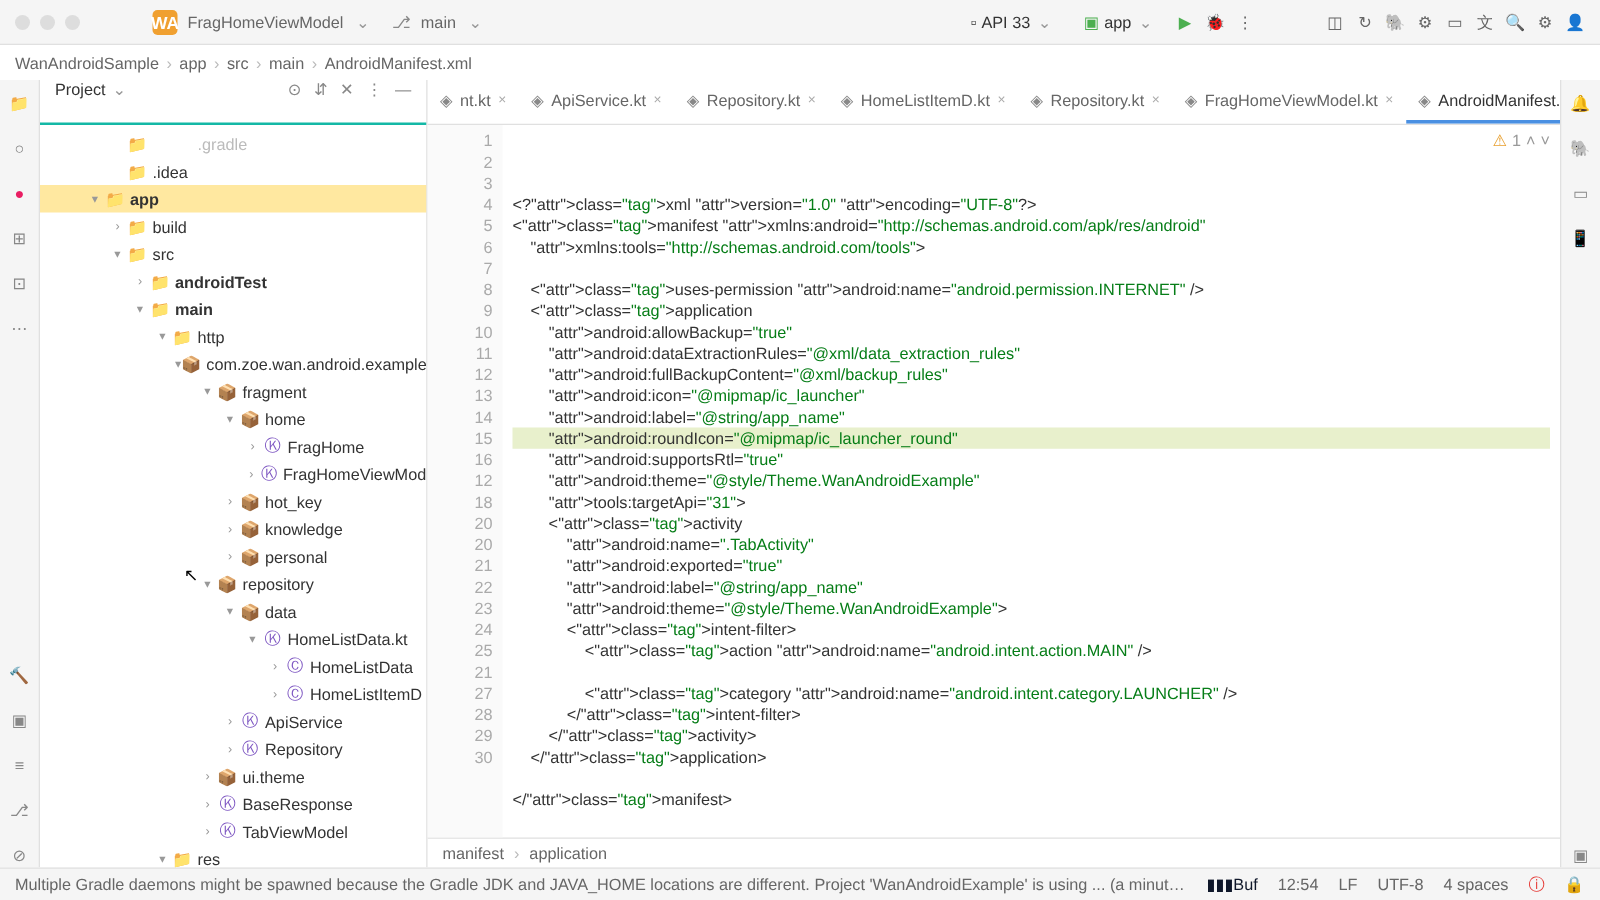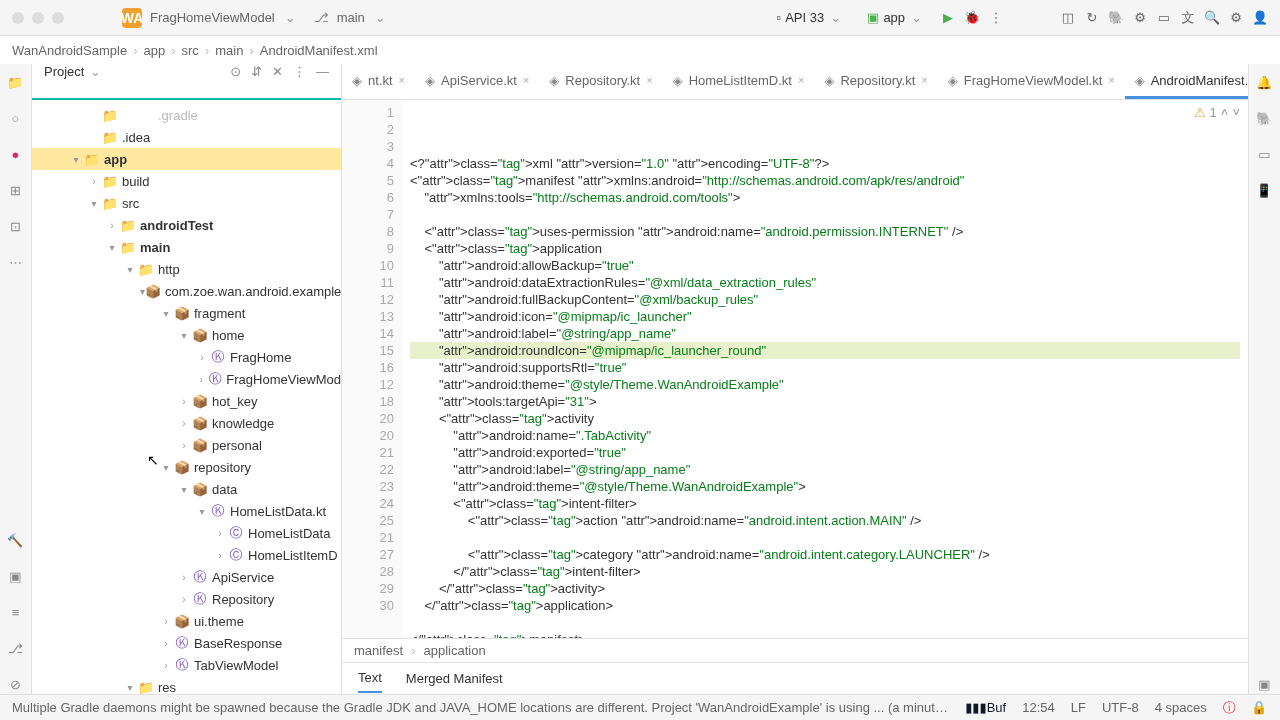--- a/index.html
+++ b/index.html
@@ -351,24 +351,20 @@
           <span>˄</span>
           <span>˅</span>
         </div>
       <div>&lt;?<span <span="" class="&lt;span">"attr"</span>&gt;class=<span class="val">"tag"</span>&gt;xml <span class="&lt;span">"attr"</span>&gt;version=<span class="val">"1.0"</span> <span class="&lt;span">"attr"</span>&gt;encoding=<span class="val">"UTF-8"</span>?&gt;</div><div>&lt;<span <span="" class="&lt;span">"attr"</span>&gt;class=<span class="val">"tag"</span>&gt;manifest <span class="&lt;span">"attr"</span>&gt;xmlns:android=<span class="val">"http://schemas.android.com/apk/res/android"</span></div><div>    <span class="&lt;span">"attr"</span>&gt;xmlns:tools=<span class="val">"http://schemas.android.com/tools"</span>&gt;</div><div>&nbsp;</div><div>    &lt;<span <span="" class="&lt;span">"attr"</span>&gt;class=<span class="val">"tag"</span>&gt;uses-permission <span class="&lt;span">"attr"</span>&gt;android:name=<span class="val">"android.permission.INTERNET"</span> /&gt;</div><div>    &lt;<span <span="" class="&lt;span">"attr"</span>&gt;class=<span class="val">"tag"</span>&gt;application</div><div>        <span class="&lt;span">"attr"</span>&gt;android:allowBackup=<span class="val">"true"</span></div><div>        <span class="&lt;span">"attr"</span>&gt;android:dataExtractionRules=<span class="val">"@xml/data_extraction_rules"</span></div><div>        <span class="&lt;span">"attr"</span>&gt;android:fullBackupContent=<span class="val">"@xml/backup_rules"</span></div><div>        <span class="&lt;span">"attr"</span>&gt;android:icon=<span class="val">"@mipmap/ic_launcher"</span></div><div>        <span class="&lt;span">"attr"</span>&gt;android:label=<span class="val">"@string/app_name"</span></div><div class="hl-bg">        <span class="&lt;span">"attr"</span>&gt;android:roundIcon=<span class="val">"@mipmap/ic_launcher_round"</span></div><div>        <span class="&lt;span">"attr"</span>&gt;android:supportsRtl=<span class="val">"true"</span></div><div>        <span class="&lt;span">"attr"</span>&gt;android:theme=<span class="val">"@style/Theme.WanAndroidExample"</span></div><div>        <span class="&lt;span">"attr"</span>&gt;tools:targetApi=<span class="val">"31"</span>&gt;</div><div>        &lt;<span <span="" class="&lt;span">"attr"</span>&gt;class=<span class="val">"tag"</span>&gt;activity</div><div>            <span class="&lt;span">"attr"</span>&gt;android:name=<span class="val">".TabActivity"</span></div><div>            <span class="&lt;span">"attr"</span>&gt;android:exported=<span class="val">"true"</span></div><div>            <span class="&lt;span">"attr"</span>&gt;android:label=<span class="val">"@string/app_name"</span></div><div>            <span class="&lt;span">"attr"</span>&gt;android:theme=<span class="val">"@style/Theme.WanAndroidExample"</span>&gt;</div><div>            &lt;<span <span="" class="&lt;span">"attr"</span>&gt;class=<span class="val">"tag"</span>&gt;intent-filter&gt;</div><div>                &lt;<span <span="" class="&lt;span">"attr"</span>&gt;class=<span class="val">"tag"</span>&gt;action <span class="&lt;span">"attr"</span>&gt;android:name=<span class="val">"android.intent.action.MAIN"</span> /&gt;</div><div>&nbsp;</div><div>                &lt;<span <span="" class="&lt;span">"attr"</span>&gt;class=<span class="val">"tag"</span>&gt;category <span class="&lt;span">"attr"</span>&gt;android:name=<span class="val">"android.intent.category.LAUNCHER"</span> /&gt;</div><div>            &lt;/<span <span="" class="&lt;span">"attr"</span>&gt;class=<span class="val">"tag"</span>&gt;intent-filter&gt;</div><div>        &lt;/<span <span="" class="&lt;span">"attr"</span>&gt;class=<span class="val">"tag"</span>&gt;activity&gt;</div><div>    &lt;/<span <span="" class="&lt;span">"attr"</span>&gt;class=<span class="val">"tag"</span>&gt;application&gt;</div><div>&nbsp;</div><div>&lt;/<span <span="" class="&lt;span">"attr"</span>&gt;class=<span class="val">"tag"</span>&gt;manifest&gt;</div></div>
     </div>
     <div class="footer-crumb" id="fcrumb">
         <span>manifest</span>
         <span class="bc-sep">›</span>
         <span>application</span>
       </div>
-    <div class="editor-tabs" id="etabs">
-        <div class="etab active">Text</div>
-        <div class="etab">Merged Manifest</div>
-      </div>
   </div>
 
   <div class="left-rail right">
     <div class="rail-icon">🔔</div>
     <div class="rail-icon">🐘</div>
     <div class="rail-icon">▭</div>
     <div class="rail-icon active">📱</div>
     <div style="flex:1"></div>
     <div class="rail-icon">▣</div>
   </div>

